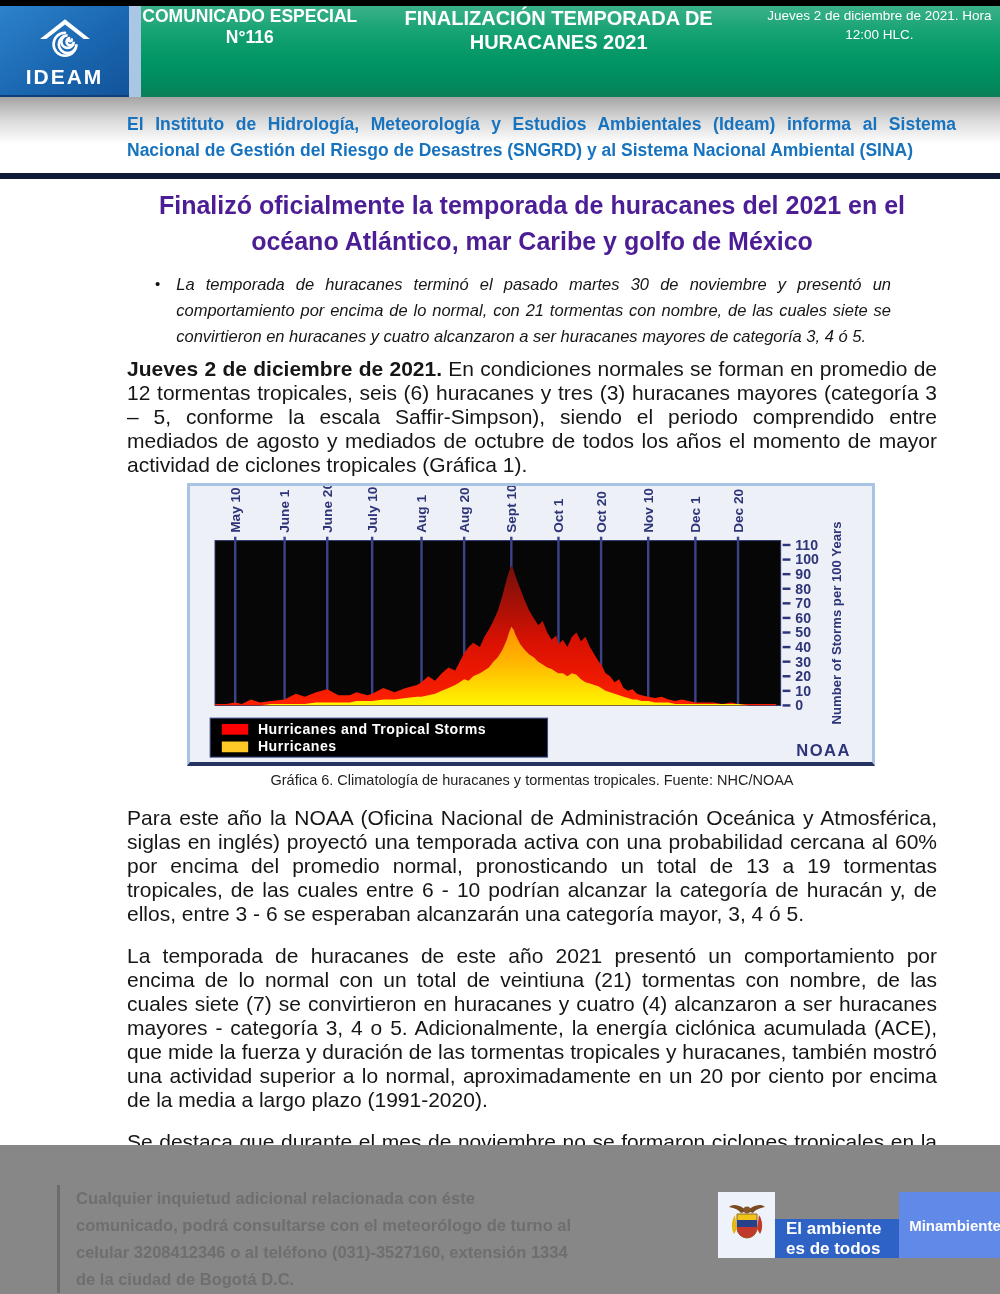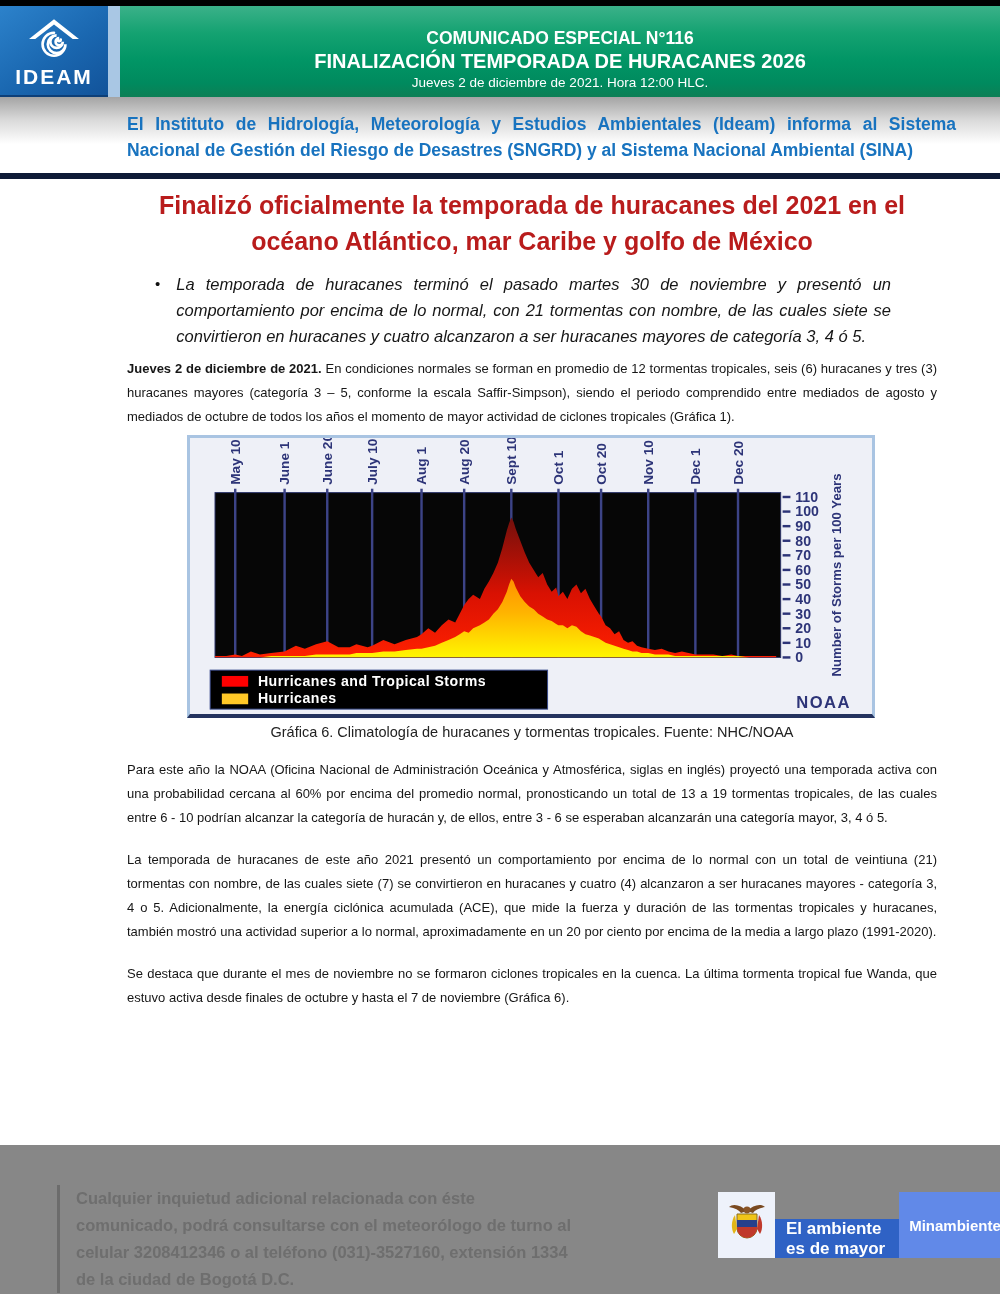--- a/index.html
+++ b/index.html
@@ -2,46 +2,46 @@
 <html><head>
 <meta charset="utf-8">
 <style>
   html,body{margin:0;padding:0;background:#ffffff;}
   .page{position:relative;width:1000px;height:1294px;background:#ffffff;overflow:hidden;
         font-family:"Liberation Sans",sans-serif;}
 
   
   .top-border{height:6px;background:#000000;}
   .header{display:flex;height:91px;}
-  .logo-box{width:108px;background:linear-gradient(145deg,#2c82cb 0%,#1a67b0 55%,#12539a 100%);
+  .logo-box{width:129px;background:linear-gradient(145deg,#2c82cb 0%,#1a67b0 55%,#12539a 100%);
             display:flex;flex-direction:column;align-items:center;justify-content:center;
             border-bottom:2px solid #0d3f78;}
   .logo-box svg{width:72px;height:52px;display:block;}
   .logo-text{color:#ffffff;font-weight:bold;font-size:21px;letter-spacing:2px;margin-top:1px;}
   .header-gap{width:12px;background:#a9c7e4;}
   .banner{flex:1;background:linear-gradient(180deg,#3bb189 0%,#14a271 30%,#019565 60%,#008a5e 85%,#0c7f55 100%);
-          color:#ffffff;text-align:center;display:flex;flex-direction:column;justify-content:flex-end;
+          color:#ffffff;text-align:center;display:flex;flex-direction:row;justify-content:flex-end;
           padding-bottom:5px;}
   .banner-line1{font-weight:bold;font-size:17.5px;line-height:21px;}
   .banner-line2{font-weight:bold;font-size:20px;line-height:24px;}
   .banner-line3{font-size:13.5px;line-height:19px;}
 
   
   .intro{background:linear-gradient(180deg,#a4a4a4 0%,#d9d9d9 30%,#ffffff 62%);
          padding:14px 44px 10px 127px;}
   .intro p{margin:0;color:#1873bf;font-weight:bold;font-size:17.5px;line-height:26px;text-align:justify;}
   .navy-rule{height:6px;background:#0e1a36;}
 
   
   .content{padding:0 63px 0 127px;}
-  .article-title{margin:8px 0 0 0;color:#b91c1c;font-weight:bold;font-size:25px;line-height:36px;text-align:center;}
+  .article-title{margin:8px 0 0 0;color:#4c1d95;font-weight:bold;font-size:25px;line-height:36px;text-align:center;}
   .bullet-row{display:flex;margin:12px 46px 0 28px;}
   .bullet-dot{font-size:15px;line-height:26px;margin-right:16px;color:#111111;}
   .bullet-text{font-style:italic;font-size:16.5px;line-height:26px;text-align:justify;color:#161616;}
-  .para{margin:14px 0 0 0;font-size:13px;line-height:24px;text-align:justify;color:#161616;}
+  .para{margin:14px 0 0 0;font-size:21px;line-height:24px;text-align:justify;color:#161616;}
   .para.first{margin-top:8px;}
   .para .lead{font-weight:bold;}
   .para-gap2{margin-top:18px;}
   .para-gap3{margin-top:18px;}
 
   
   .chart-wrap{margin:6px 0 0 60px;width:688px;height:283px;background:#eef0f7;
               border:3px solid #a9c4e2;border-bottom:4px solid #24335f;box-sizing:border-box;}
   .chart-wrap svg{display:block;width:100%;height:100%;}
   .caption{margin:6px 0 0 0;text-align:center;font-size:14.5px;color:#222222;}
@@ -71,21 +71,21 @@
     <div class="logo-box">
       <svg viewBox="0 0 120 100">
         <polygon points="12,52 60,14 108,52 96,52 60,24 24,52" fill="#ffffff"></polygon>
         <path d="M60,40 a22,22 0 1 0 22,22 a17,17 0 1 1 -17,-17 a12,12 0 1 0 12,12 a7,7 0 1 1 -7,-7 a3,3 0 1 0 3,3" fill="none" stroke="#ffffff" stroke-width="5" stroke-linecap="round"></path>
       </svg>
       <div class="logo-text">IDEAM</div>
     </div>
     <div class="header-gap"></div>
     <div class="banner">
       <div class="banner-line1">COMUNICADO ESPECIAL N°116</div>
-      <div class="banner-line2">FINALIZACIÓN TEMPORADA DE HURACANES 2026</div>
+      <div class="banner-line2">FINALIZACIÓN TEMPORADA DE HURACANES 2021</div>
       <div class="banner-line3">Jueves 2 de diciembre de 2021. Hora 12:00 HLC.</div>
     </div>
   </div>
 
   <div class="intro">
     <p>El Instituto de Hidrología, Meteorología y Estudios Ambientales (Ideam) informa al Sistema Nacional de Gestión del Riesgo de Desastres (SNGRD) y al Sistema Nacional Ambiental (SINA)</p>
   </div>
   <div class="navy-rule"></div>
 
   <div class="content">
@@ -206,19 +206,19 @@
           <circle cx="20" cy="9" r="3.4" fill="#8a5526"></circle>
           <path d="M10,13 h20 v14 a10,10 0 0 1 -10,10 a10,10 0 0 1 -10,-10 Z" fill="#f0c419" stroke="#8a6d1d" stroke-width="1"></path>
           <rect x="10" y="19" width="20" height="7" fill="#27408b"></rect>
           <path d="M10,26 h20 v1 a10,10 0 0 1 -10,10 a10,10 0 0 1 -10,-10 Z" fill="#c0392b"></path>
           <path d="M8,14 C4,20 4,28 7,33 L10,28 Z" fill="#e3b616"></path>
           <path d="M32,14 C36,20 36,28 33,33 L30,28 Z" fill="#c0392b"></path>
         </svg>
       </div>
       <div class="ambiente-box">
         <span>El ambiente</span>
-        <span>es de mayor</span>
+        <span>es de todos</span>
       </div>
       <div class="min-box">Minambiente</div>
     </div>
   </div>
 
 </div>
 
 </body></html>

